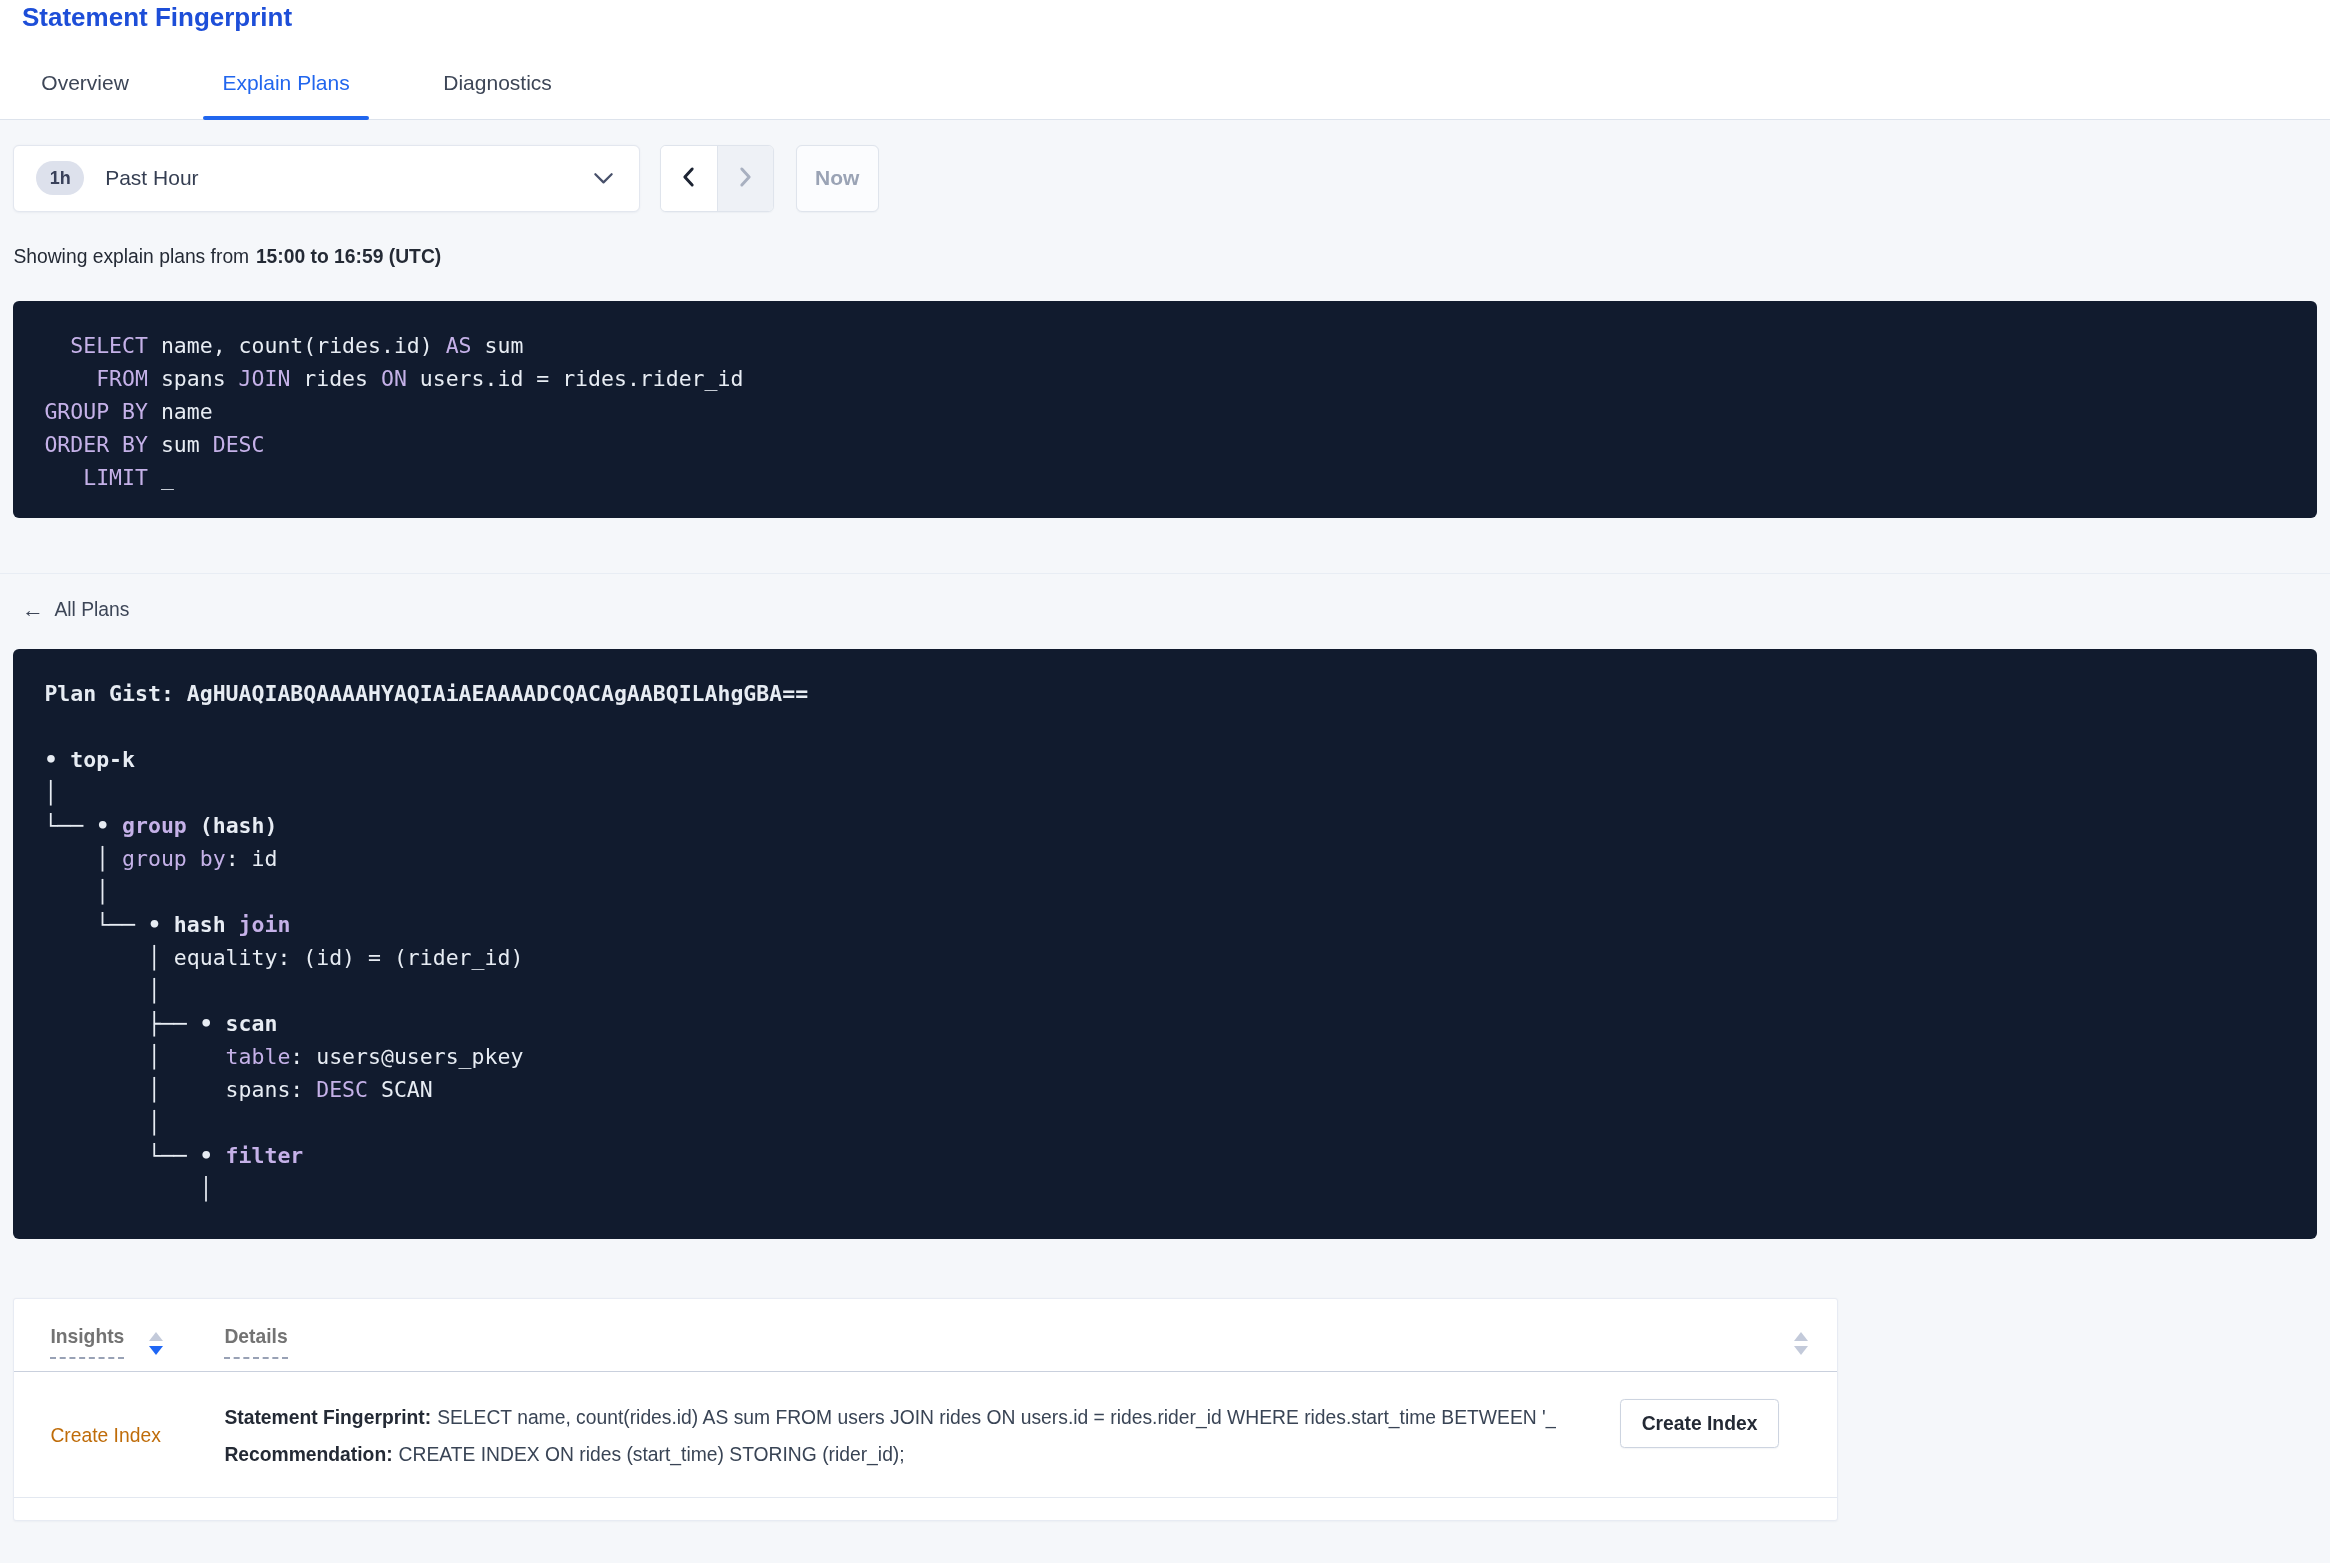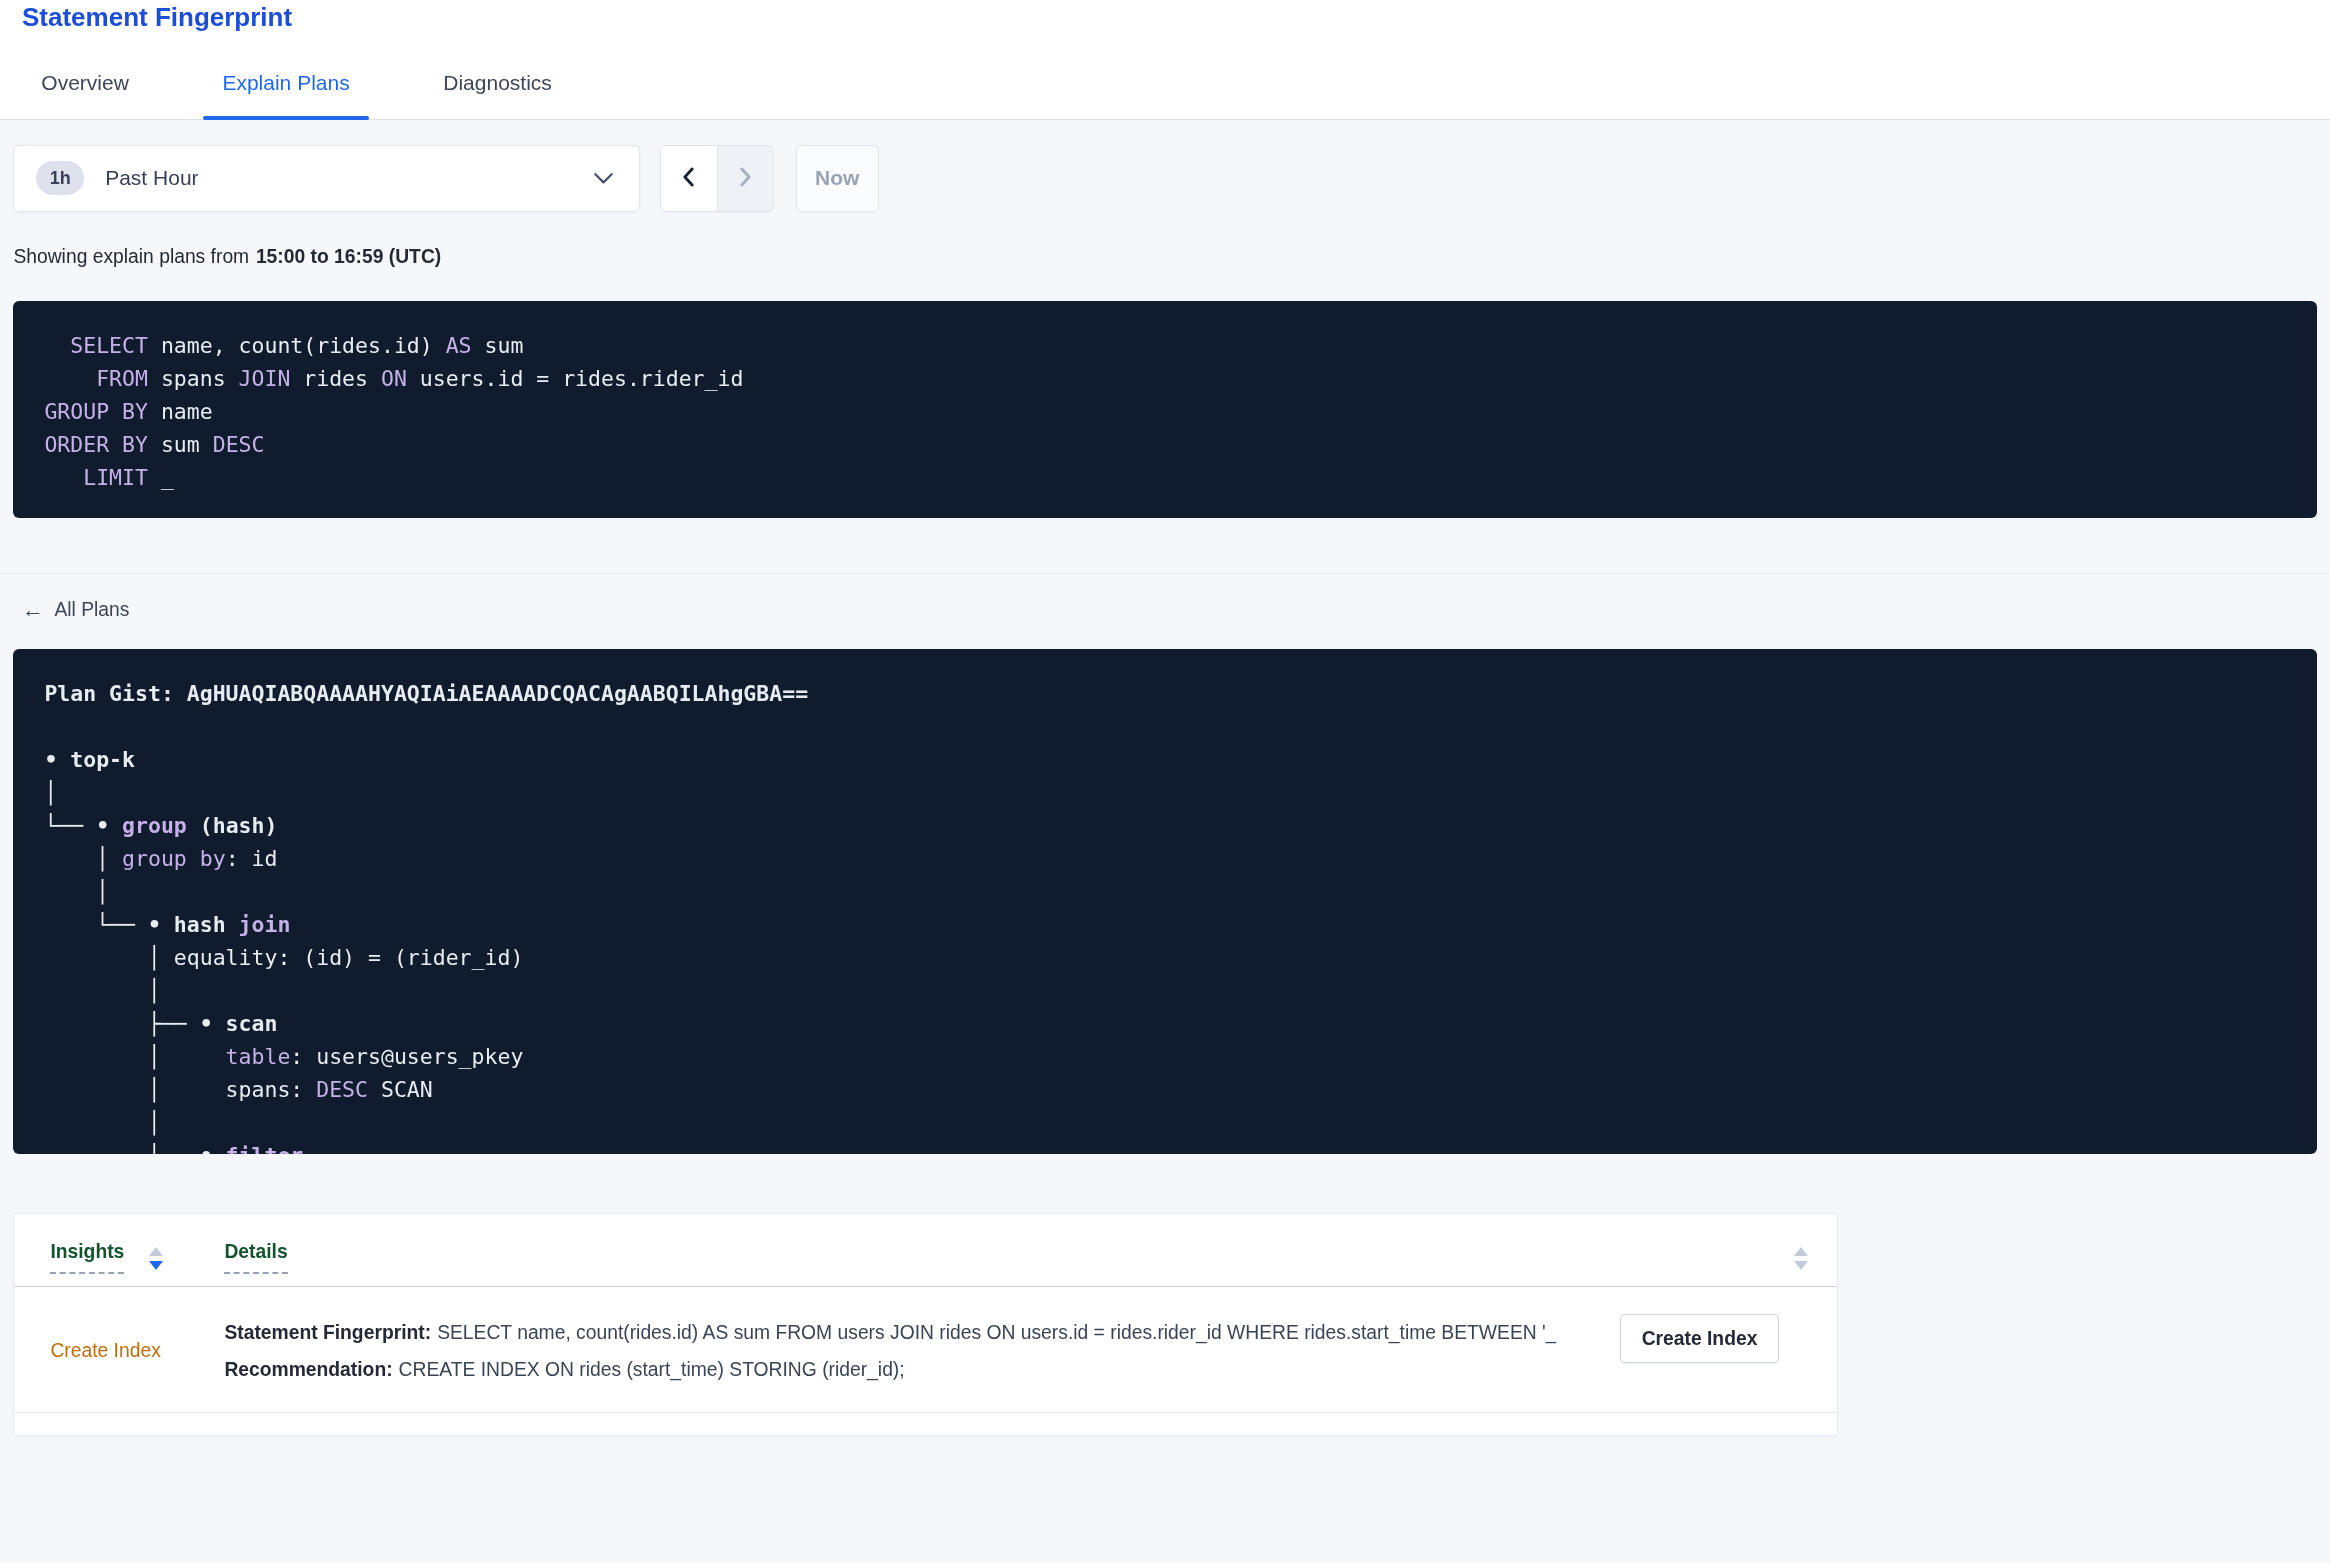--- a/index.html
+++ b/index.html
@@ -40,33 +40,33 @@
   .showing b { font-weight:700; }
 
   
   .codeblock { margin:33px 13.4px 0; background:#111b2e; border-radius:6px;
     padding:28px 30px 24px 31px;
     font-family:"DejaVu Sans Mono", monospace; font-size:21.5px; line-height:33px; color:#e7ecf3; }
   .codeblock .cl { min-height:33px; white-space:pre; }
   .codeblock .cb { font-weight:700; }
   .c-k { color:#c5b1e8; }
   .c-o { color:#f0a13f; }
-  .plan-block { margin-top:28px; height:505px; overflow:hidden; padding-bottom:0; }
+  .plan-block { margin-top:28px; height:590px; overflow:hidden; padding-bottom:0; }
 
   .divider { margin-top:55px; height:1.5px; background:#e8edf4; }
 
   .all-plans { margin:25px 0 0 22px; display:inline-flex; align-items:center; font-size:19.3px; color:#3d4657; cursor:pointer; text-decoration:none; }
   .all-plans .arrow { font-size:22px; margin-right:10.4px; line-height:19.3px; }
 
   
   .card { margin:59px 13.4px 0; width:1825px; background:#fff; border:0.7px solid #e7ebf3; border-radius:3px; box-shadow:0 0.7px 2.2px rgba(22,39,77,.04); }
   .thead { display:flex; align-items:flex-start; padding:27px 34px 12px 36px; border-bottom:1.5px solid #c9d0dd; }
   .th-col1 { width:174px; display:flex; align-items:flex-start; }
   .th-col2 { flex:1; display:flex; align-items:flex-start; justify-content:space-between; }
-  .th-label { font-size:19.3px; font-weight:700; color:#14532d; border-bottom:2.2px dashed #98a1b5; padding-bottom:9px; }
+  .th-label { font-size:19.3px; font-weight:700; color:#737373; border-bottom:2.2px dashed #98a1b5; padding-bottom:9px; }
   .sort { display:flex; flex-direction:column; gap:4.5px; margin-top:6px; cursor:pointer; }
   .tri-up { width:0; height:0; border-left:7.4px solid transparent; border-right:7.4px solid transparent; border-bottom:9px solid #c3cada; }
   .tri-down { width:0; height:0; border-left:7.4px solid transparent; border-right:7.4px solid transparent; border-top:9px solid #c3cada; }
   .sort.sorted .tri-down { border-top-color:#1e66f5; }
   .sort-ins { margin-left:25px; }
   .sort-det { margin-right:-4.5px; }
 
   .trow { display:flex; padding:27px 0 24px 36px; border-bottom:1.5px solid #e3e8f0; }
   .td-col1 { width:174px; align-self:center; }
   .insight-link { color:#bf6c09; font-size:19.3px; cursor:pointer; text-decoration:none; }

